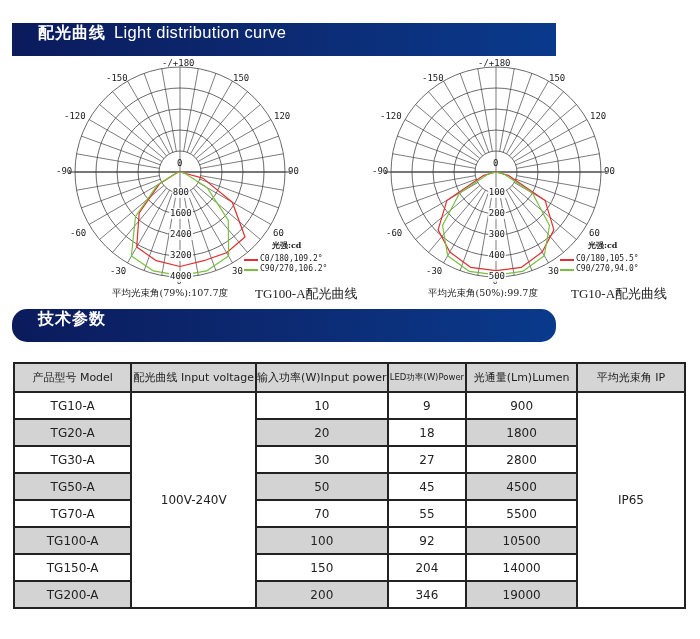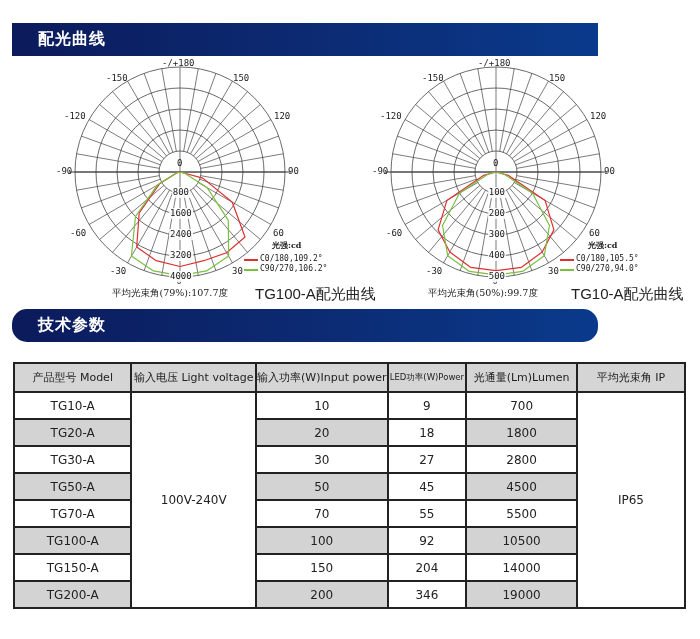--- a/index.html
+++ b/index.html
@@ -1,39 +1,40 @@
 <!DOCTYPE html>
 <html><head>
 <meta charset="utf-8">
 <style>
   html,body{margin:0;padding:0;background:#fff;}
   body{width:700px;height:639px;position:relative;overflow:hidden;font-family:"DejaVu Sans",sans-serif;color:#222;}
-  .banner{position:absolute;left:12px;width:586px;height:33px;background:linear-gradient(90deg,#0b1b5c 0%,#0c2a72 50%,#0a3a8c 100%);color:#fff;display:flex;align-items:center;box-sizing:border-box;padding-left:26px;}
+  .banner{position:absolute;left:12px;width:544px;height:33px;background:linear-gradient(90deg,#0b1b5c 0%,#0c2a72 50%,#0a3a8c 100%);color:#fff;display:flex;box-sizing:border-box;padding-left:26px;}
   .banner .cn{font-family:"DejaVu Sans",sans-serif;font-weight:bold;font-size:16px;letter-spacing:1px;margin-right:8px;}
   .banner .en{font-family:"Liberation Sans",sans-serif;font-size:16.5px;letter-spacing:0.3px;}
   #banner1{top:23px;}
   #banner2{top:309px;border-radius:15px;}
   .chart{position:absolute;top:56px;}
   #chart-left{left:60px;width:320px;height:250px;}
   #chart-right{left:376px;width:320px;height:250px;}
   .chart svg{position:absolute;left:0;top:0;}
   .cap{position:absolute;font-size:10px;font-family:"DejaVu Serif",serif;white-space:nowrap;}
-  .title2{position:absolute;font-family:Liberation Sans, sans-serif;font-size:15px;white-space:nowrap;}
+  .title2{position:absolute;font-family:Liberation Serif, serif;font-size:13px;white-space:nowrap;}
   table.spec{position:absolute;left:13px;top:362px;border-collapse:collapse;width:673px;font-family:"DejaVu Sans",sans-serif;font-size:12px;}
   table.spec td,table.spec th{border:2px solid #222;text-align:center;height:25px;padding:0;font-weight:normal;}
   table.spec th{background:#d5d5d5;height:27px;font-size:11px;white-space:nowrap;}
   table.spec th.small{font-size:8.5px;}
   .gray{background:#d3d3d3;}
   .white{background:#fff;}
 </style>
 </head>
 <body>
 
 <div class="banner" id="banner1">
   <span class="cn">配光曲线</span>
+  <span class="en">Light distribution curve</span>
 </div>
 
 <div class="chart" id="chart-left">
     <svg width="320" height="250">
       <circle cx="120" cy="116" r="21" fill="none" stroke="#444" stroke-width="0.8"></circle>
       <circle cx="120" cy="116" r="42" fill="none" stroke="#444" stroke-width="0.8"></circle>
       <circle cx="120" cy="116" r="63" fill="none" stroke="#444" stroke-width="0.8"></circle>
       <circle cx="120" cy="116" r="84" fill="none" stroke="#444" stroke-width="0.8"></circle>
       <circle cx="120" cy="116" r="105" fill="none" stroke="#444" stroke-width="0.8"></circle>
       <line x1="120" y1="116" x2="120" y2="11" stroke="#444" stroke-width="0.7"></line>
@@ -185,34 +186,34 @@
     <col style="width:121px">
       <col style="width:125px">
       <col style="width:124px">
       <col style="width:79px">
       <col style="width:112px">
       <col style="width:112px">
   </colgroup>
   <thead>
     <tr>
       <th>产品型号 Model</th>
-      <th>输入电压 Light voltage</th>
+      <th>配光曲线 Input voltage</th>
       <th>输入功率(W)Input power</th>
       <th class="small">LED功率(W)Power</th>
       <th>光通量(Lm)Lumen</th>
       <th>平均光束角 IP</th>
     </tr>
   </thead>
   <tbody id="spec-body">
       <tr>
         <td class="white">TG10-A</td>
         <td class="white" rowspan="8">100V-240V</td>
         <td class="white">10</td>
         <td class="white">9</td>
-        <td class="white">700</td>
+        <td class="white">900</td>
         <td class="white" rowspan="8">IP65</td>
       </tr>
       <tr>
         <td class="gray">TG20-A</td>
         <td class="gray">20</td>
         <td class="white">18</td>
         <td class="gray">1800</td>
       </tr>
       <tr>
         <td class="white">TG30-A</td>

